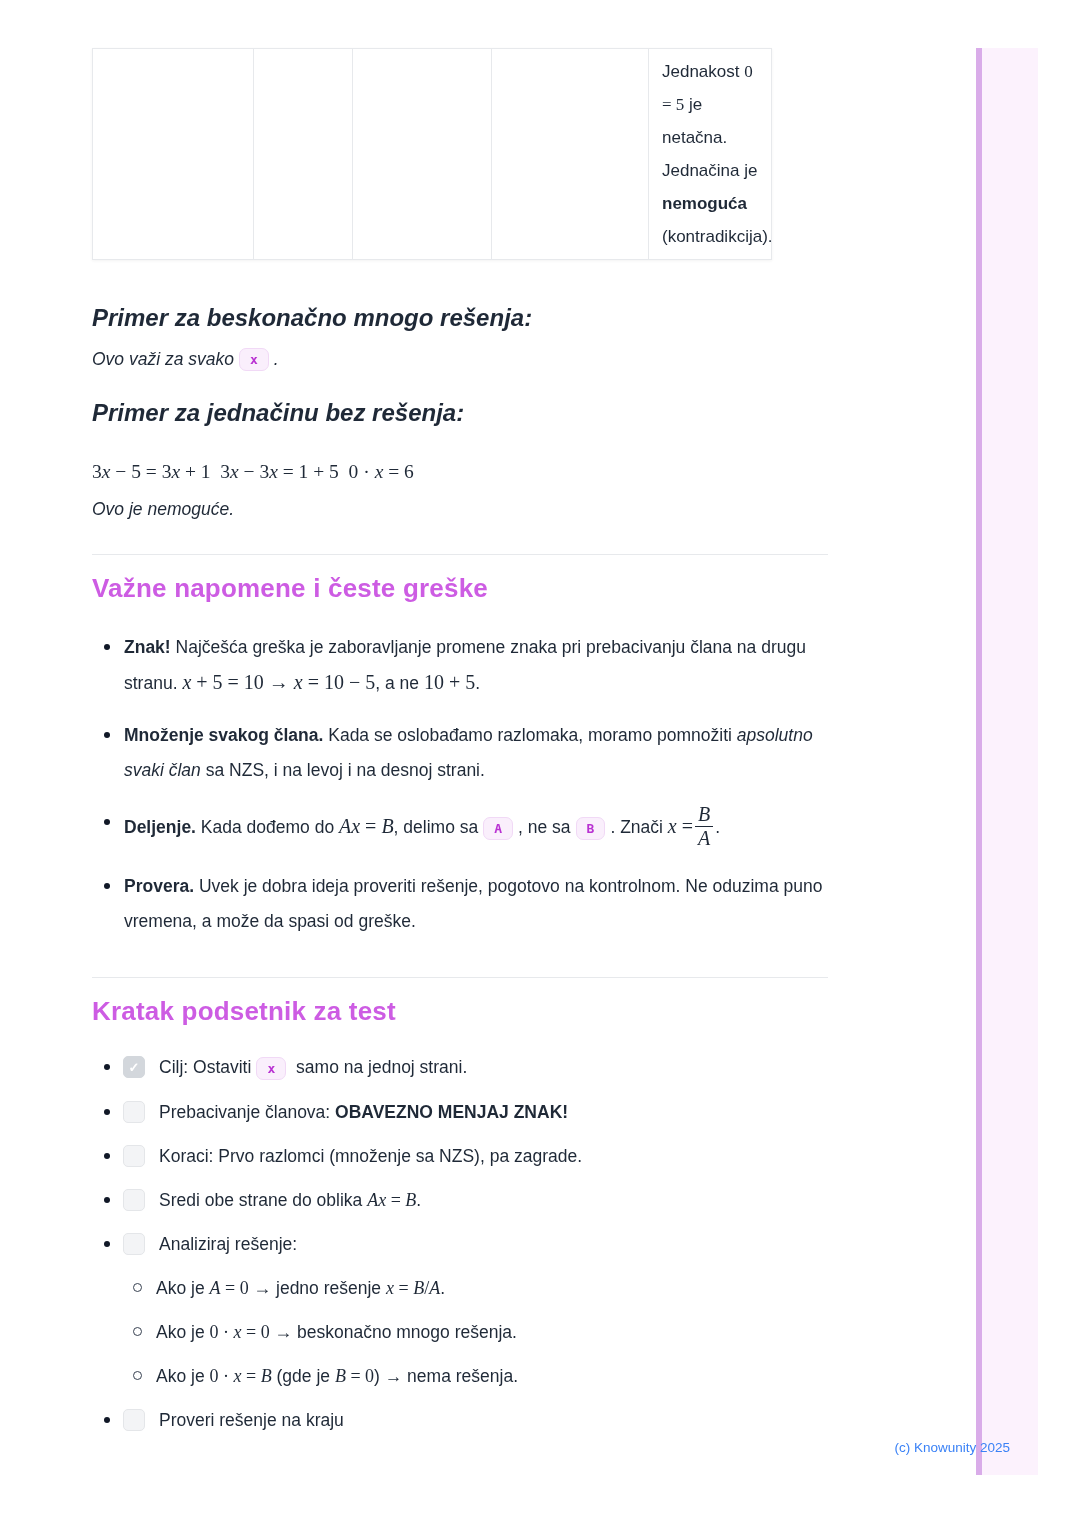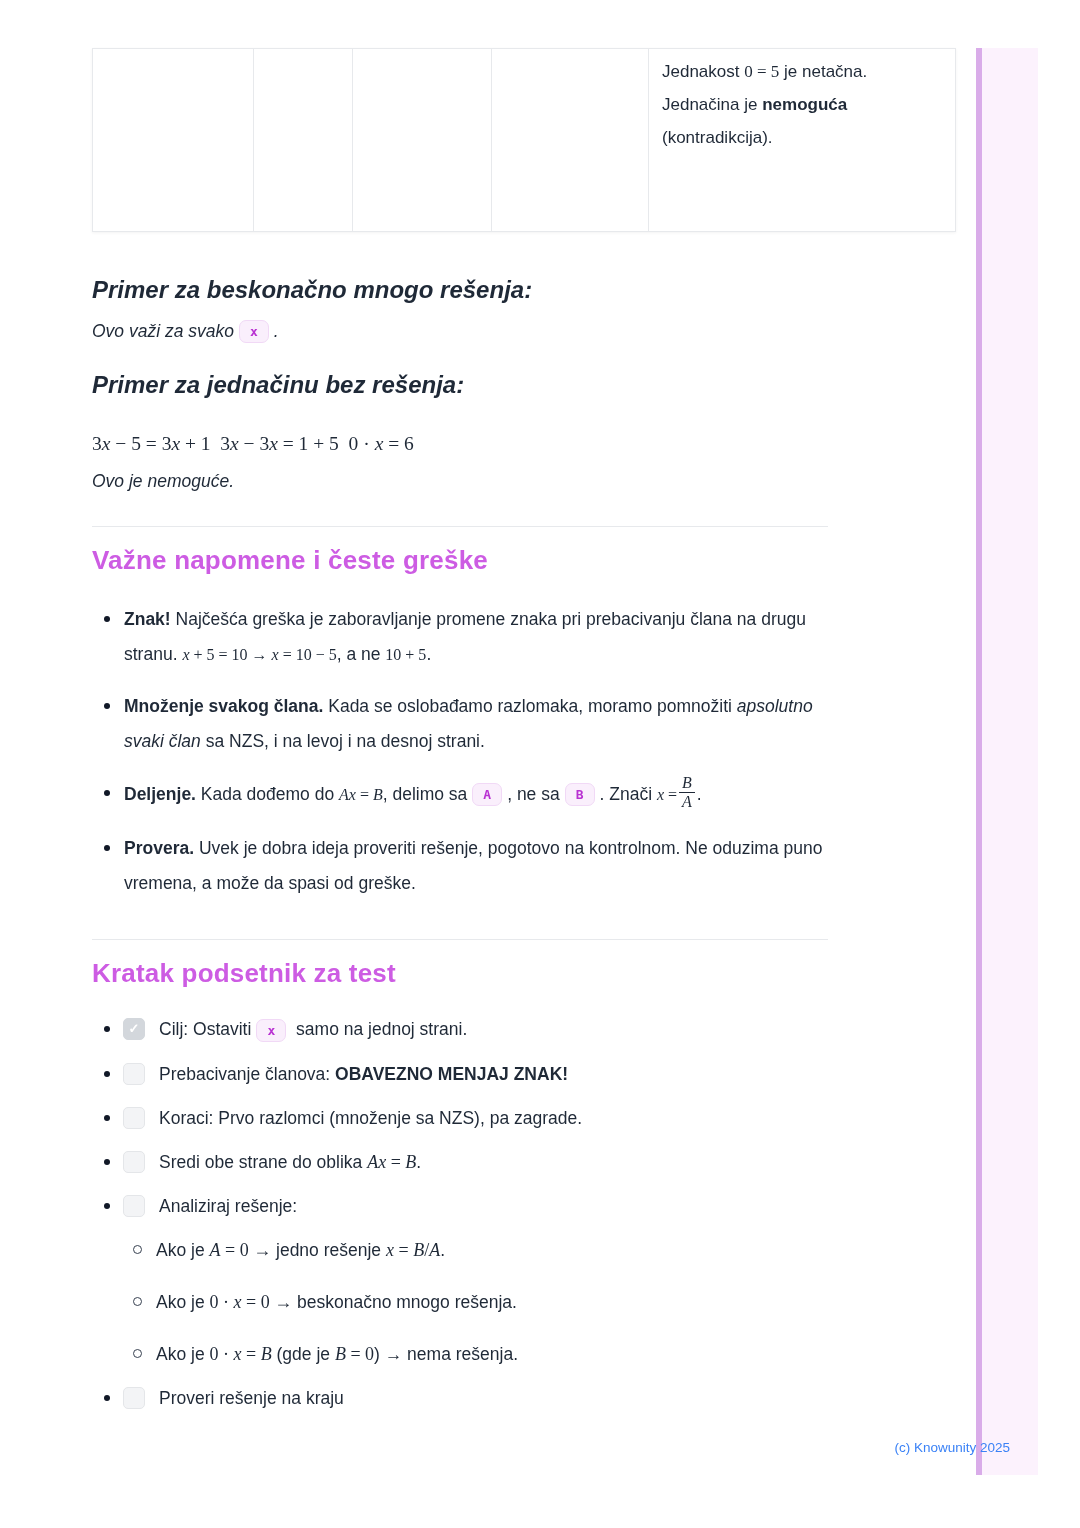--- a/index.html
+++ b/index.html
@@ -1,21 +1,21 @@
 <!DOCTYPE html>
 <html><head>
 <meta charset="utf-8">
 <style>
   html,body{margin:0;padding:0;background:#fff;}
   .page{position:relative;width:1080px;height:1528px;background:#ffffff;overflow:hidden;
         font-family:"Liberation Sans",sans-serif;color:#1f2937;}
   .content{position:absolute;left:92px;top:0;width:736px;}
 
   
-  table.ptable{border-collapse:collapse;table-layout:fixed;width:864px;height:184px;margin-top:48px;
+  table.ptable{border-collapse:collapse;table-layout:fixed;width:680px;height:184px;margin-top:48px;
                box-shadow:0 1px 3px rgba(0,0,0,0.05);}
   table.ptable td{border:1px solid #e7e9ec;vertical-align:top;padding:6px 13px;
                   font-size:17px;line-height:33px;}
 
   .math{font-family:"Liberation Serif",serif;white-space:pre-wrap;}
   .math i{font-style:italic;}
   .math-display{font-size:19.5px;margin-top:34px;}
   .h4{font-size:24px;font-weight:bold;margin-top:44px;font-style:italic;}
   .h4.second{margin-top:28px;}
   .note-line{font-style:italic;font-size:17.5px;margin-top:16px;display:flex;align-items:center;}
@@ -27,42 +27,42 @@
 
   hr.rule{border:none;border-top:1px solid #e7e9ec;margin:34px 0 0 0;}
   hr.rule.r2{margin-top:38px;}
   .h2{font-size:26px;font-weight:bold;color:#cd5ce3;margin-top:18px;letter-spacing:0.2px;}
 
   ul.notes{list-style:none;margin:26px 0 0 0;padding:0;}
   ul.notes li{display:flex;margin-top:17px;font-size:17.5px;line-height:35px;}
   ul.notes li:first-child{margin-top:0;}
   .dot{flex:0 0 6px;width:6px;height:6px;border-radius:50%;background:#111827;margin:14px 14px 0 12px;}
   .li-body{flex:1;}
-  .li-body .math{font-size:16px;}
+  .li-body .math{font-size:20px;}
   .em{font-style:italic;}
 
   .frac{display:inline-flex;flex-direction:column;align-items:center;vertical-align:middle;
         line-height:1.15;font-size:13.5px;margin:0 2px;position:relative;top:-2px;}
   .frac .num{border-bottom:1.2px solid #1f2937;padding:0 3px;}
   .frac .den{padding:0 3px;}
 
   ul.check{list-style:none;margin:28px 0 0 0;padding:0;}
   ul.check > li{margin-top:20px;font-size:17.5px;line-height:24px;}
   ul.check > li:first-child{margin-top:0;}
   .row{display:flex;align-items:flex-start;}
   .cdot{flex:0 0 6px;width:6px;height:6px;border-radius:50%;background:#111827;margin:9px 13px 0 12px;}
   .cb{flex:0 0 20px;width:20px;height:20px;border-radius:5px;background:#f3f4f6;
       border:1px solid #e4e6e9;margin:1px 14px 0 0;display:flex;align-items:center;justify-content:center;}
   .cb .tick{display:none;color:#ffffff;font-size:13px;font-weight:bold;line-height:1;}
   .cb.checked{background:#d3d7dc;border-color:#d3d7dc;}
   .cb.checked .tick{display:block;}
   .label .math{font-size:18px;text-align:center;}
 
   ul.sub{list-style:none;margin:20px 0 0 41px;padding:0;}
-  ul.sub li{display:flex;align-items:flex-start;margin-top:28px;font-size:17.5px;line-height:24px;}
+  ul.sub li{display:flex;align-items:flex-start;margin-top:20px;font-size:17.5px;line-height:24px;}
   ul.sub li:first-child{margin-top:0;}
   .circle{flex:0 0 7px;width:7px;height:7px;border-radius:50%;border:1.6px solid #374151;
           background:transparent;margin:7px 14px 0 0;}
 
   .accent-bar{position:absolute;top:48px;right:42px;width:56px;height:1427px;
               background:#fcf2fd;border-left:6px solid #d9ace9;z-index:1;}
   .footer{position:absolute;top:1440px;right:70px;font-size:13.5px;color:#3b82f6;z-index:2;}
 </style>
 </head>
 <body>

